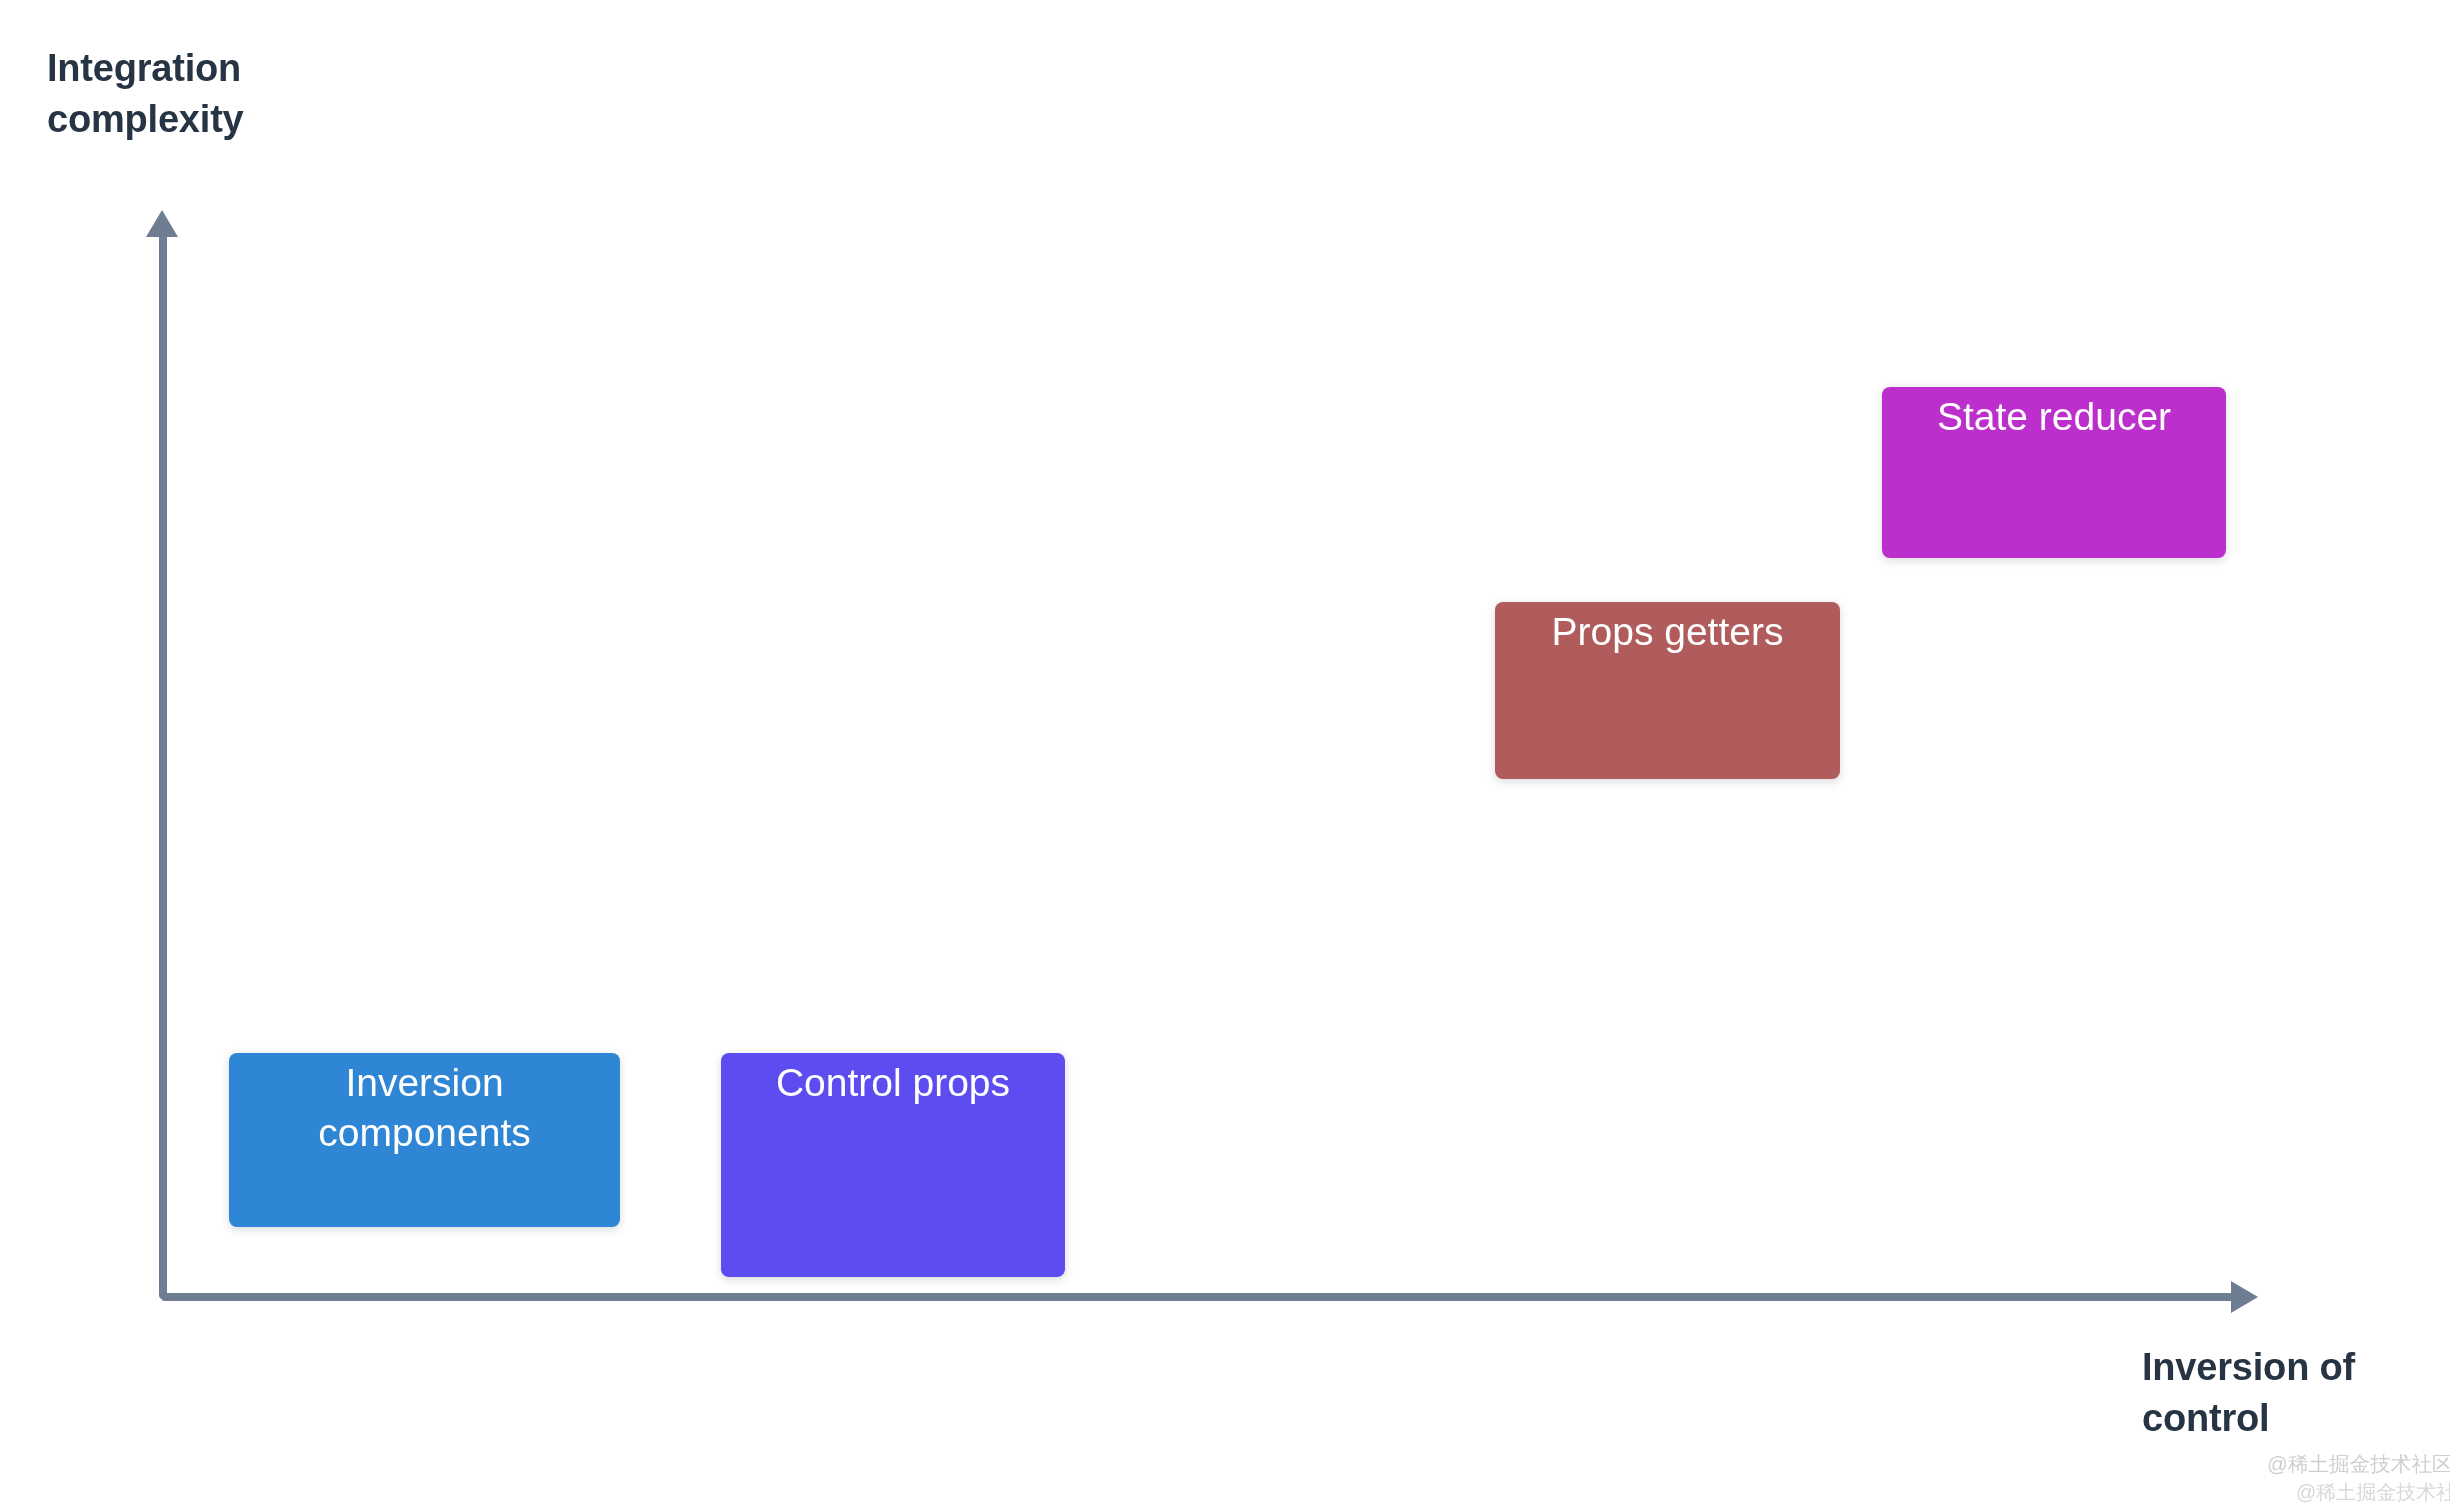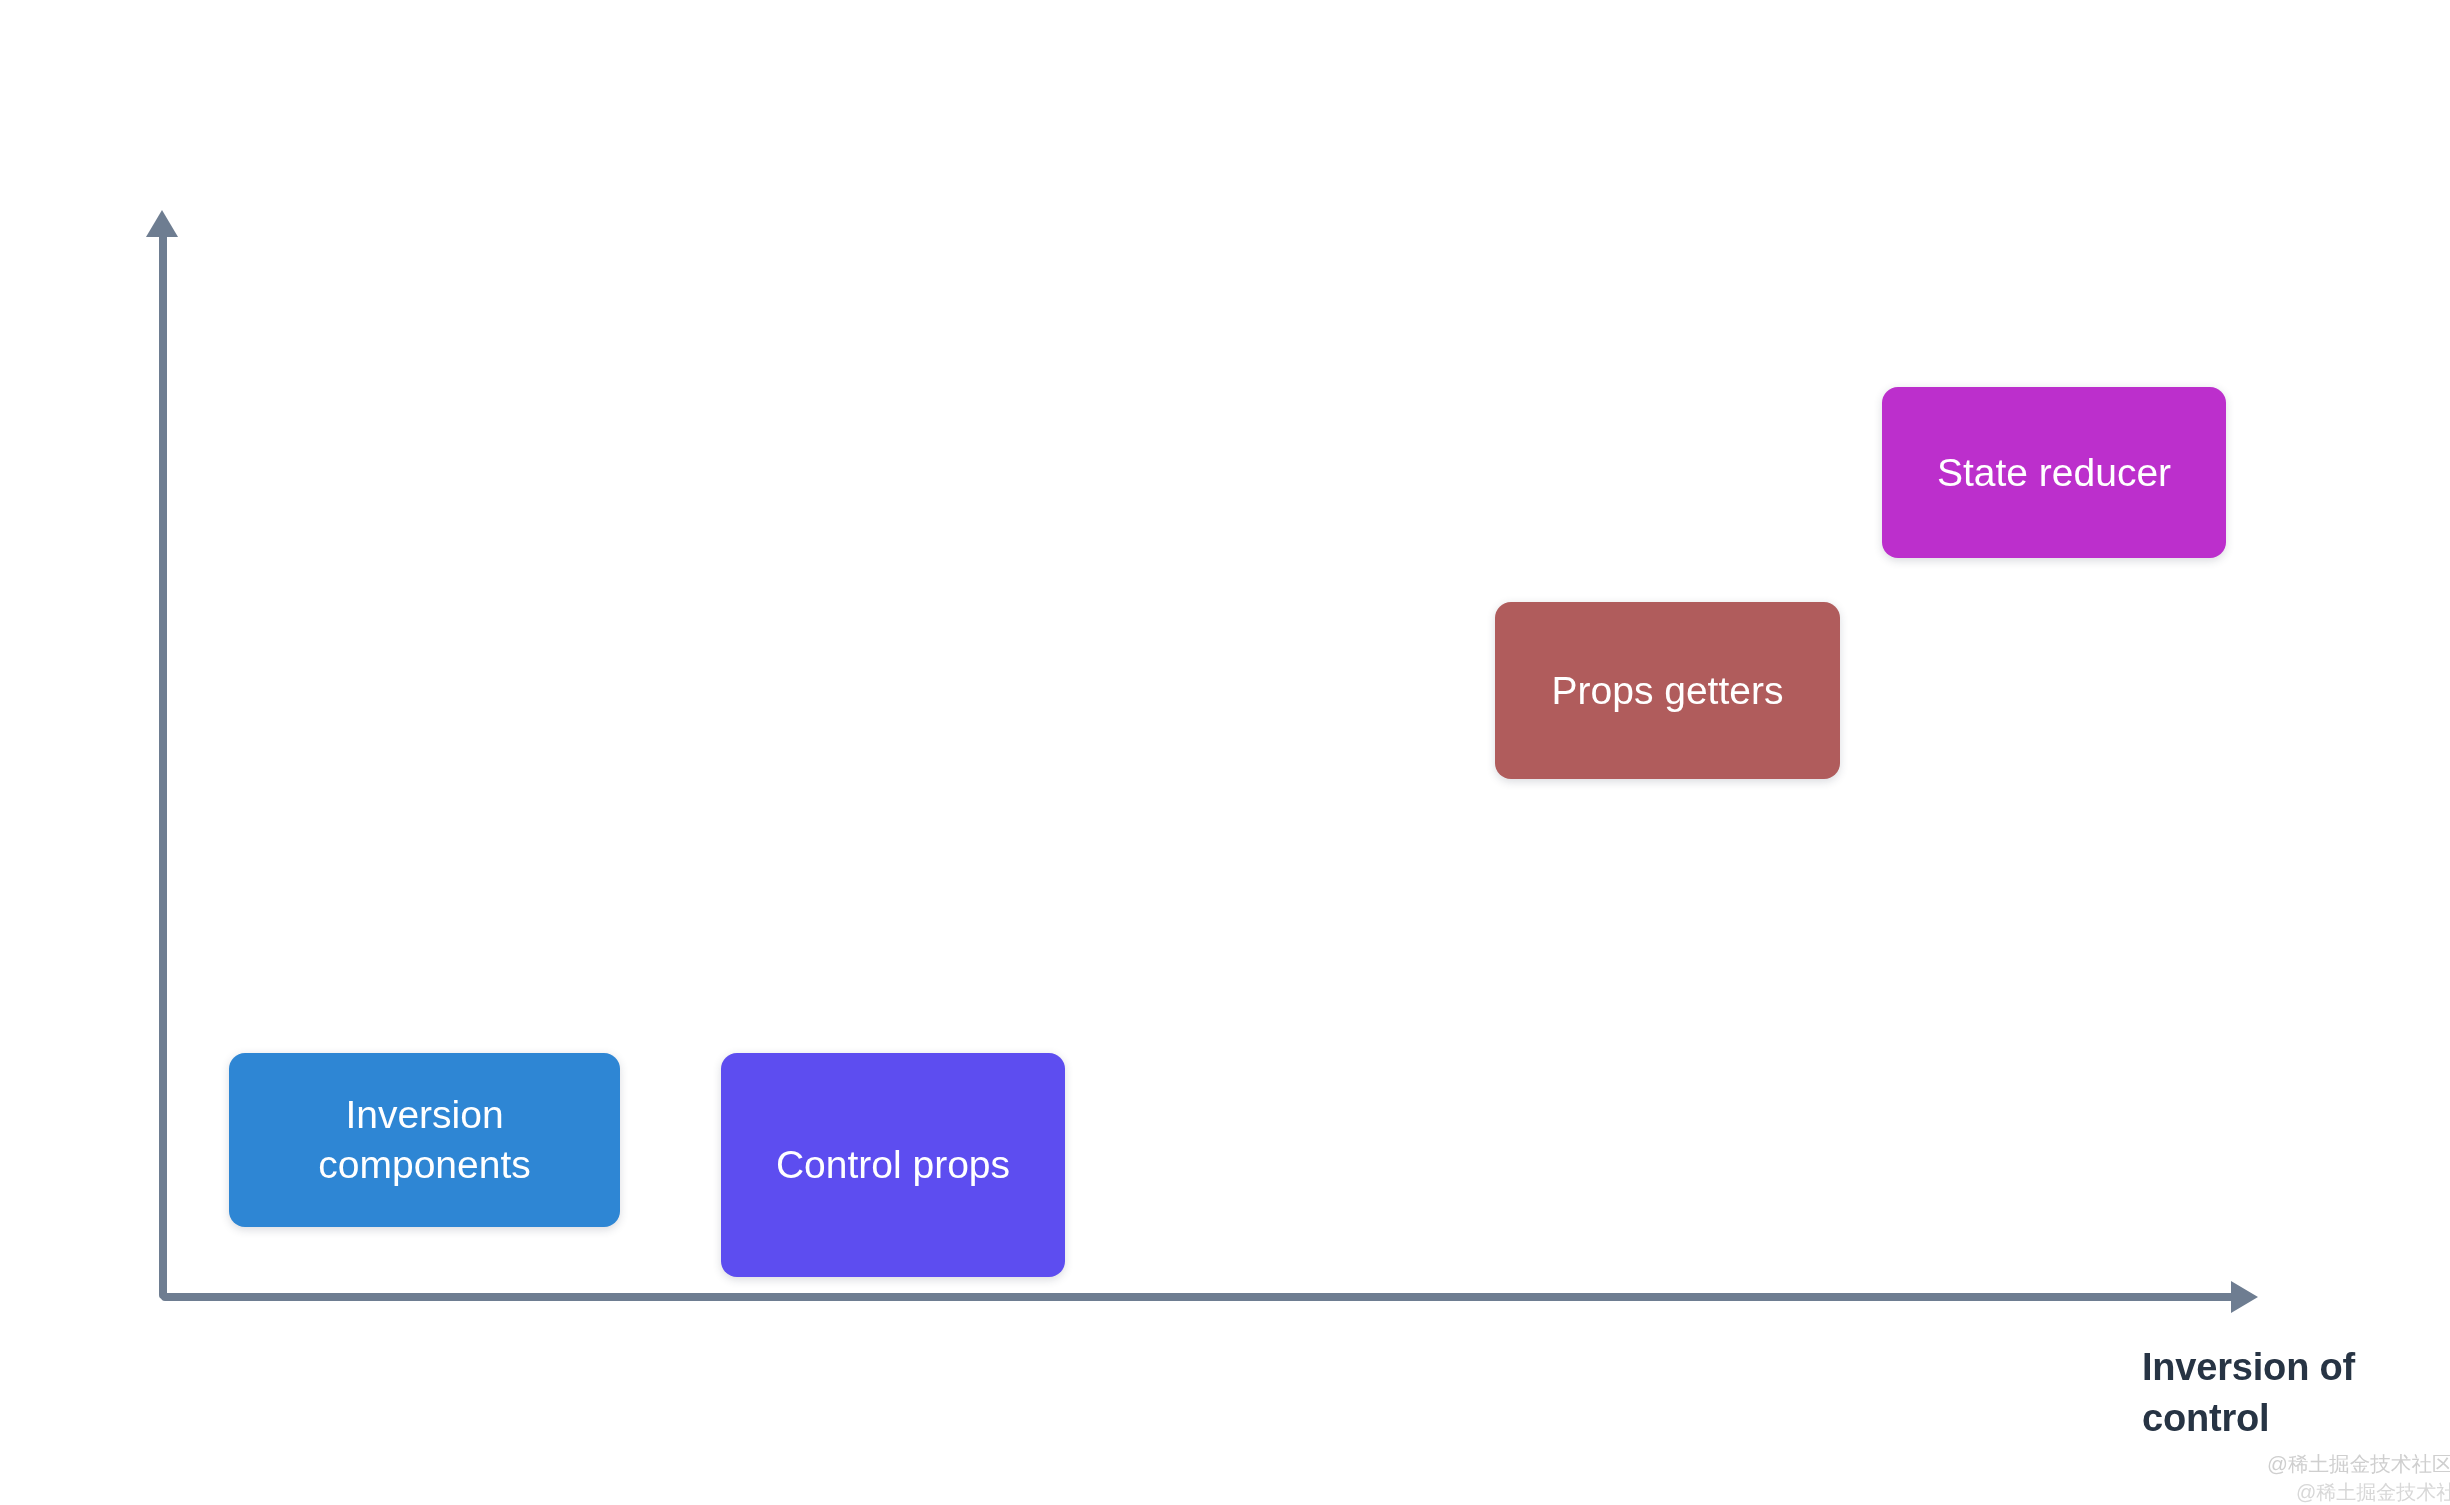--- a/index.html
+++ b/index.html
@@ -78,23 +78,23 @@
     top: 1281px;
     border-top: 16px solid transparent;
     border-bottom: 16px solid transparent;
     border-left: 27px solid #6E7D91;
   }
 
   
   .step-box {
     position: absolute;
     display: flex;
-    align-items: center;
+    align-items: flex-start;
     justify-content: center;
-    border-radius: 16px;
+    border-radius: 8px;
     box-shadow: 0 2.7px 9px rgba(40, 50, 70, 0.17);
     box-sizing: border-box;
     padding: 5.4px 14.3px;
   }
   .step-box .step-label {
     color: #ffffff;
     font-family: "Liberation Sans", sans-serif;
     font-weight: normal;
     font-size: 39px;
     line-height: 1.28;
@@ -141,20 +141,22 @@
     top: 1479px;
     font-size: 20px;
     color: #d8d8d8;
   }
 </style>
 </head>
 <body>
 
 <div id="stage">
 
+  <div class="axis-label" id="y-axis-label">Integration
+complexity</div>
 
   <div class="axis-line" id="y-axis-line"></div>
   <div class="axis-arrow" id="y-axis-arrow"></div>
 
   <div class="axis-line" id="x-axis-line"></div>
   <div class="axis-arrow" id="x-axis-arrow"></div>
 
   <div class="axis-label" id="x-axis-label">Inversion of
 control</div>
 

